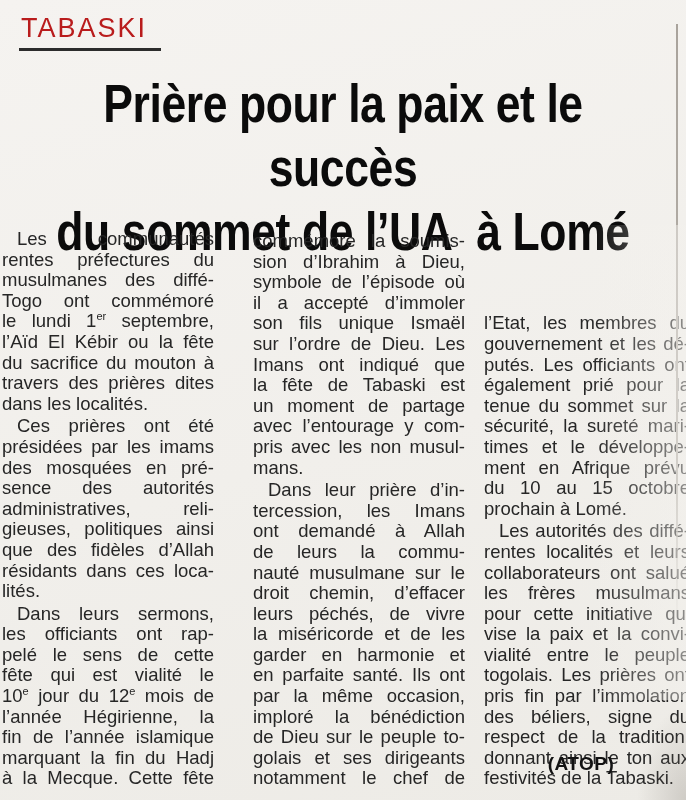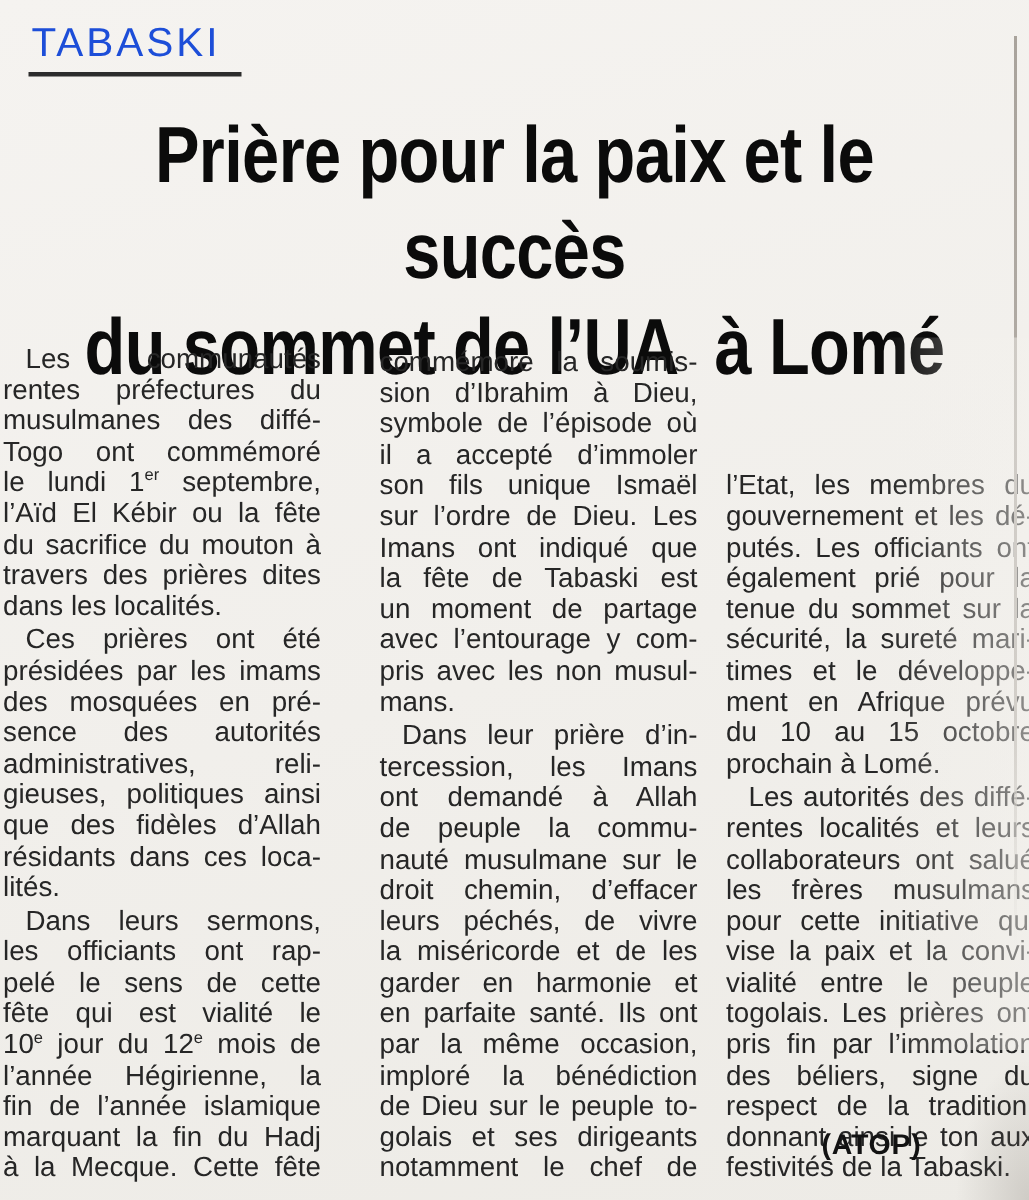--- a/index.html
+++ b/index.html
@@ -6,21 +6,21 @@
   body {
     width: 686px; height: 800px;
     position: relative; overflow: hidden;
     background: linear-gradient(165deg, #f5f3f0 0%, #f1efeb 55%, #edebe6 100%);
     font-family: "Liberation Sans", sans-serif;
     color: #242424;
   }
 
   .kicker {
     position: absolute; left: 19px; top: 13px;
-    font-size: 27px; letter-spacing: 2px; color: #1d4ed8;
+    font-size: 27px; letter-spacing: 2px; color: #b91c1c;
     padding: 0 14px 4px 2px;
     border-bottom: 3px solid #2c2c2c;
   }
 
   .headline {
     position: absolute; left: 0; top: 72px; width: 686px; margin: 0;
     text-align: center; font-weight: bold;
     font-size: 53px; line-height: 64px; letter-spacing: -0.5px;
     color: #0b0b0b;
     transform: scaleX(0.84); transform-origin: 50% 0;
@@ -126,21 +126,21 @@
           <div class="line">la fête de Tabaski est</div>
           <div class="line">un moment de partage</div>
           <div class="line">avec l’entourage y com-</div>
           <div class="line">pris avec les non musul-</div>
           <div class="line end">mans.</div>
         </div>
         <div class="para">
           <div class="line ind">Dans leur prière d’in-</div>
           <div class="line">tercession, les Imans</div>
           <div class="line">ont demandé à Allah</div>
-          <div class="line">de peuple la commu-</div>
+          <div class="line">de leurs la commu-</div>
           <div class="line">nauté musulmane sur le</div>
           <div class="line">droit chemin, d’effacer</div>
           <div class="line">leurs péchés, de vivre</div>
           <div class="line">la miséricorde et de les</div>
           <div class="line">garder en harmonie et</div>
           <div class="line">en parfaite santé. Ils ont</div>
           <div class="line">par la même occasion,</div>
           <div class="line">imploré la bénédiction</div>
           <div class="line">de Dieu sur le peuple to-</div>
           <div class="line">golais et ses dirigeants</div>

